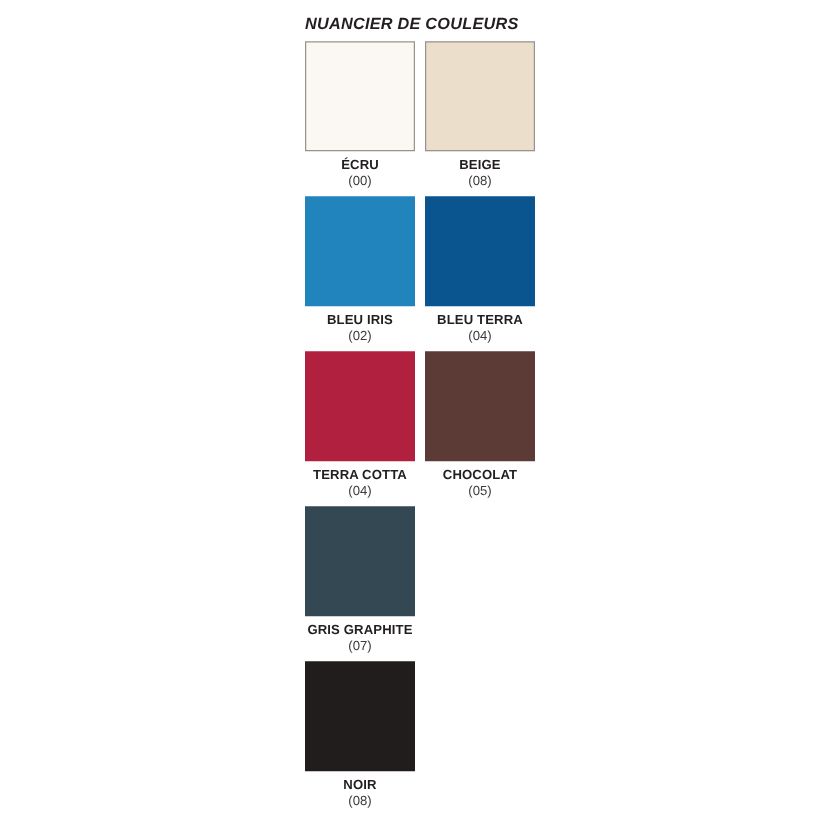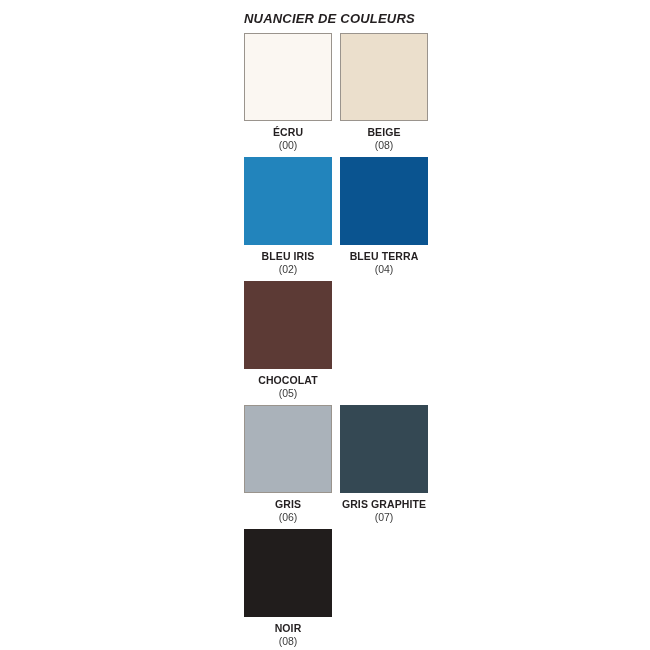--- a/index.html
+++ b/index.html
@@ -117,31 +117,31 @@
           <div class="swatch-code">(02)</div>
         </div>
         <div class="swatch-cell">
           <div class="swatch-chip" style="background-color: rgb(10, 84, 144);"></div>
           <div class="swatch-name">BLEU TERRA</div>
           <div class="swatch-code">(04)</div>
         </div>
       </div>
       <div class="swatch-row">
         <div class="swatch-cell">
+          <div class="swatch-chip" style="background-color: rgb(178, 32, 63);"></div>
+          <div class="swatch-name">TERRA COTTA</div>
+          <div class="swatch-code">(04)</div>
+        </div>
+        <div class="swatch-cell">
           <div class="swatch-chip" style="background-color: rgb(92, 58, 53);"></div>
           <div class="swatch-name">CHOCOLAT</div>
           <div class="swatch-code">(05)</div>
         </div>
       </div>
       <div class="swatch-row">
-        <div class="swatch-cell">
-          <div class="swatch-chip has-border" style="background-color: rgb(170, 178, 186);"></div>
-          <div class="swatch-name">GRIS</div>
-          <div class="swatch-code">(06)</div>
-        </div>
         <div class="swatch-cell">
           <div class="swatch-chip" style="background-color: rgb(52, 72, 83);"></div>
           <div class="swatch-name">GRIS GRAPHITE</div>
           <div class="swatch-code">(07)</div>
         </div>
       </div>
       <div class="swatch-row">
         <div class="swatch-cell">
           <div class="swatch-chip" style="background-color: rgb(33, 29, 28);"></div>
           <div class="swatch-name">NOIR</div>

